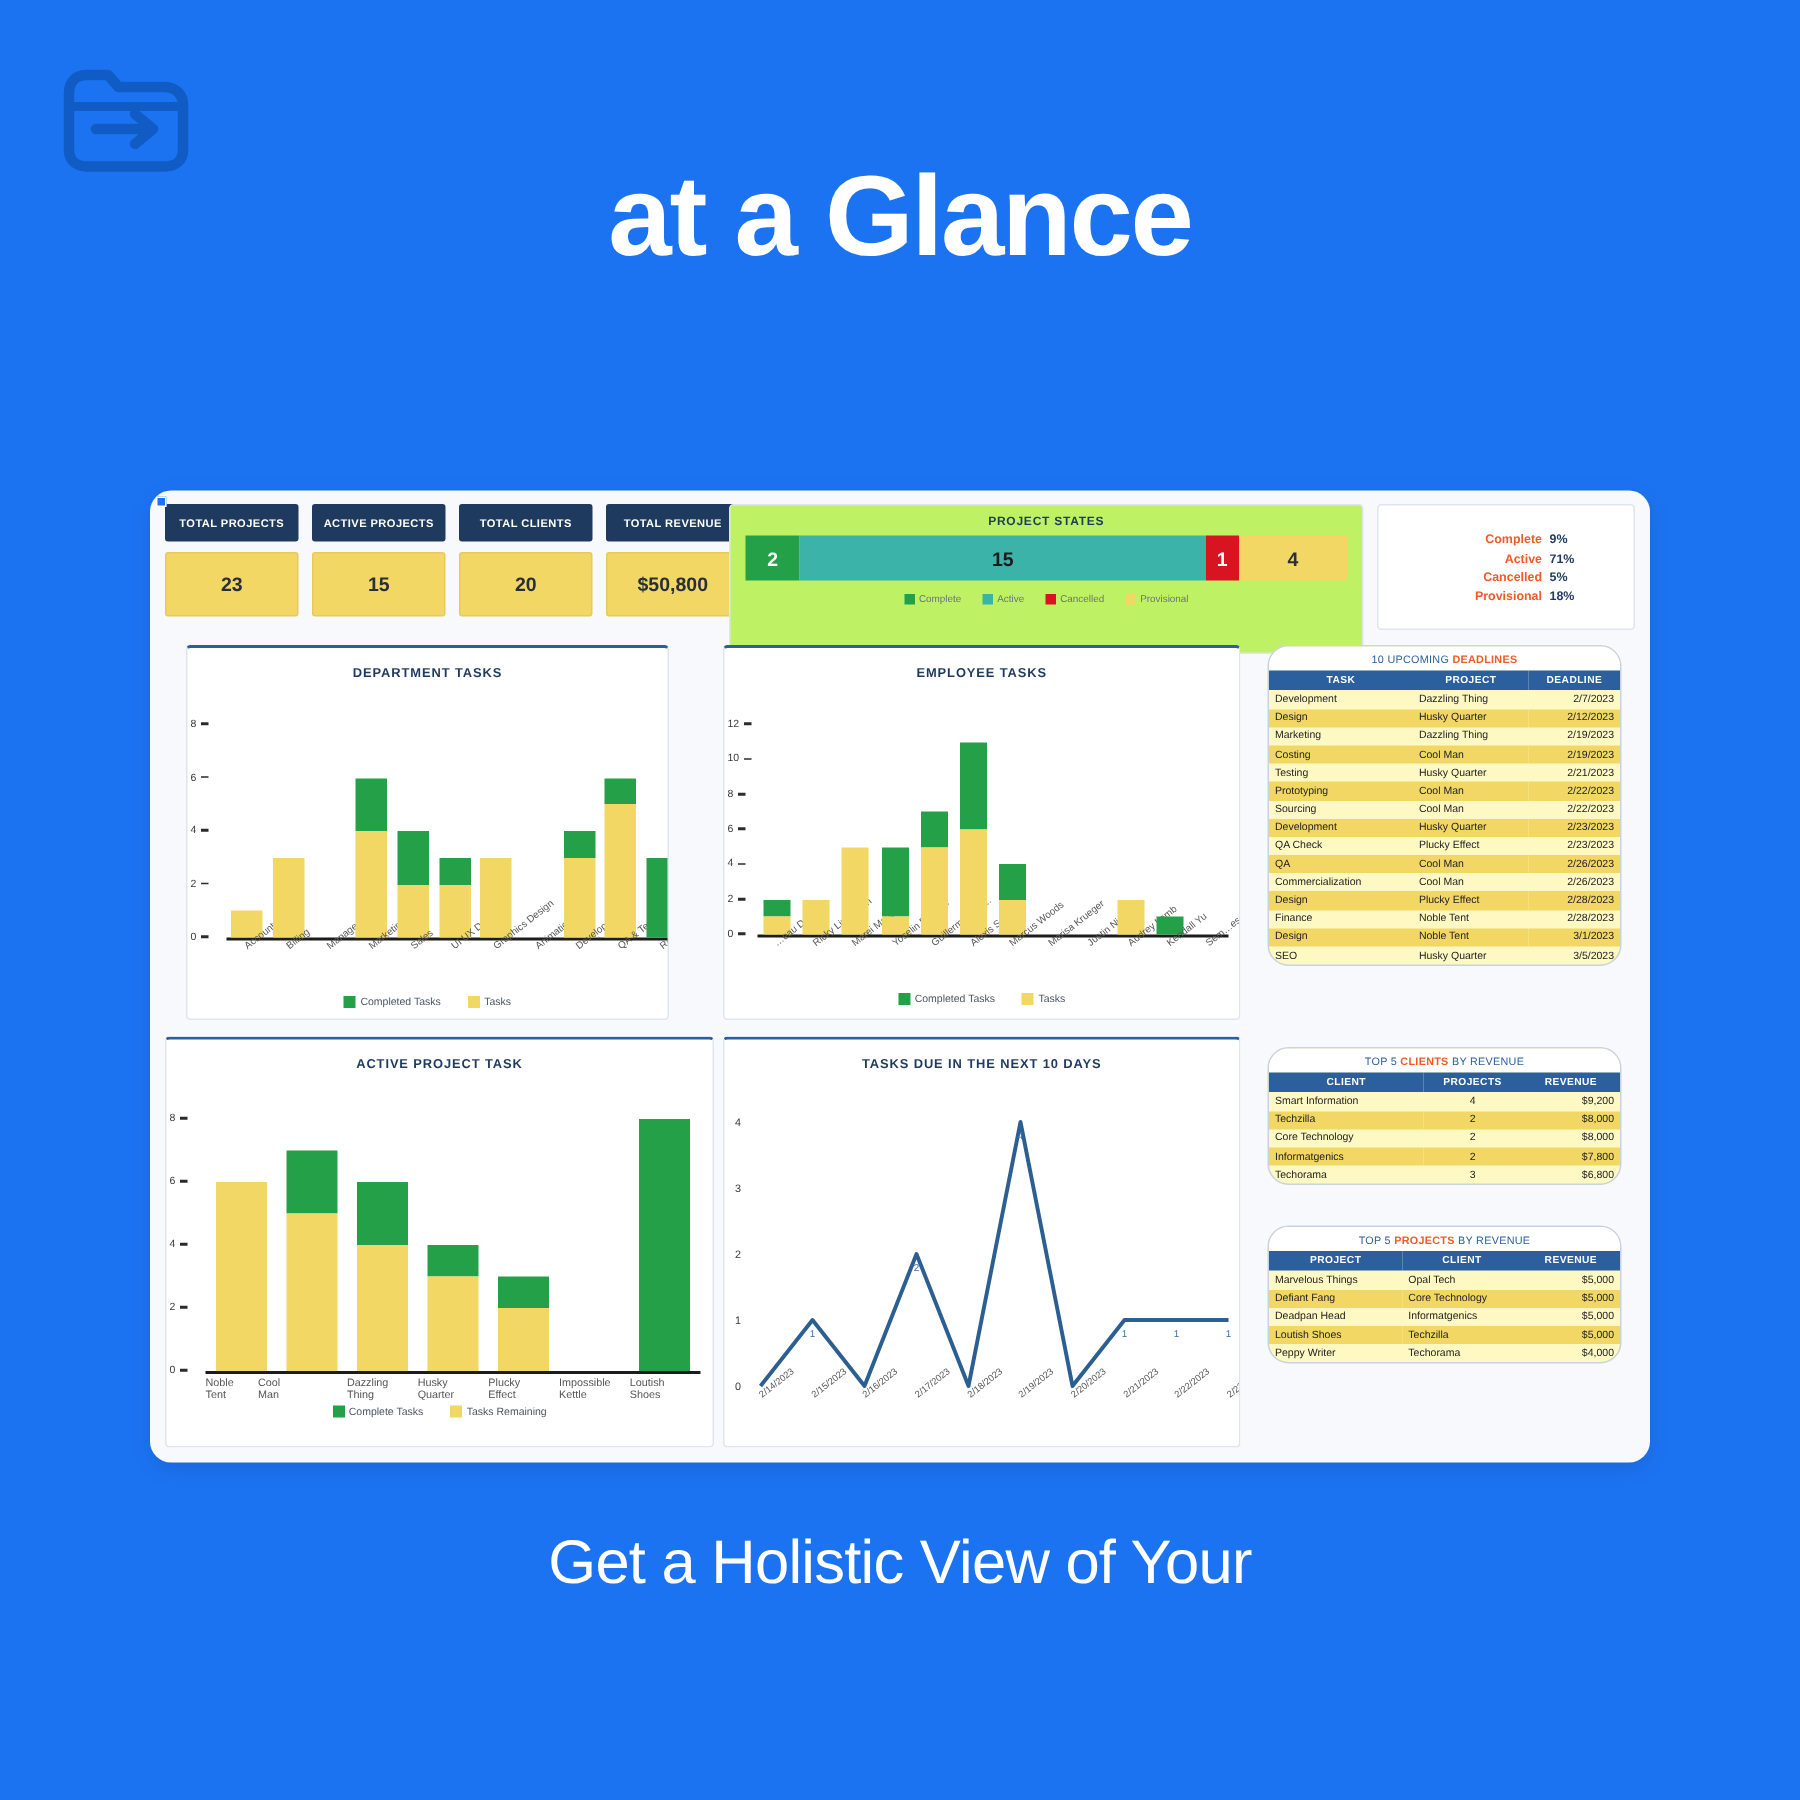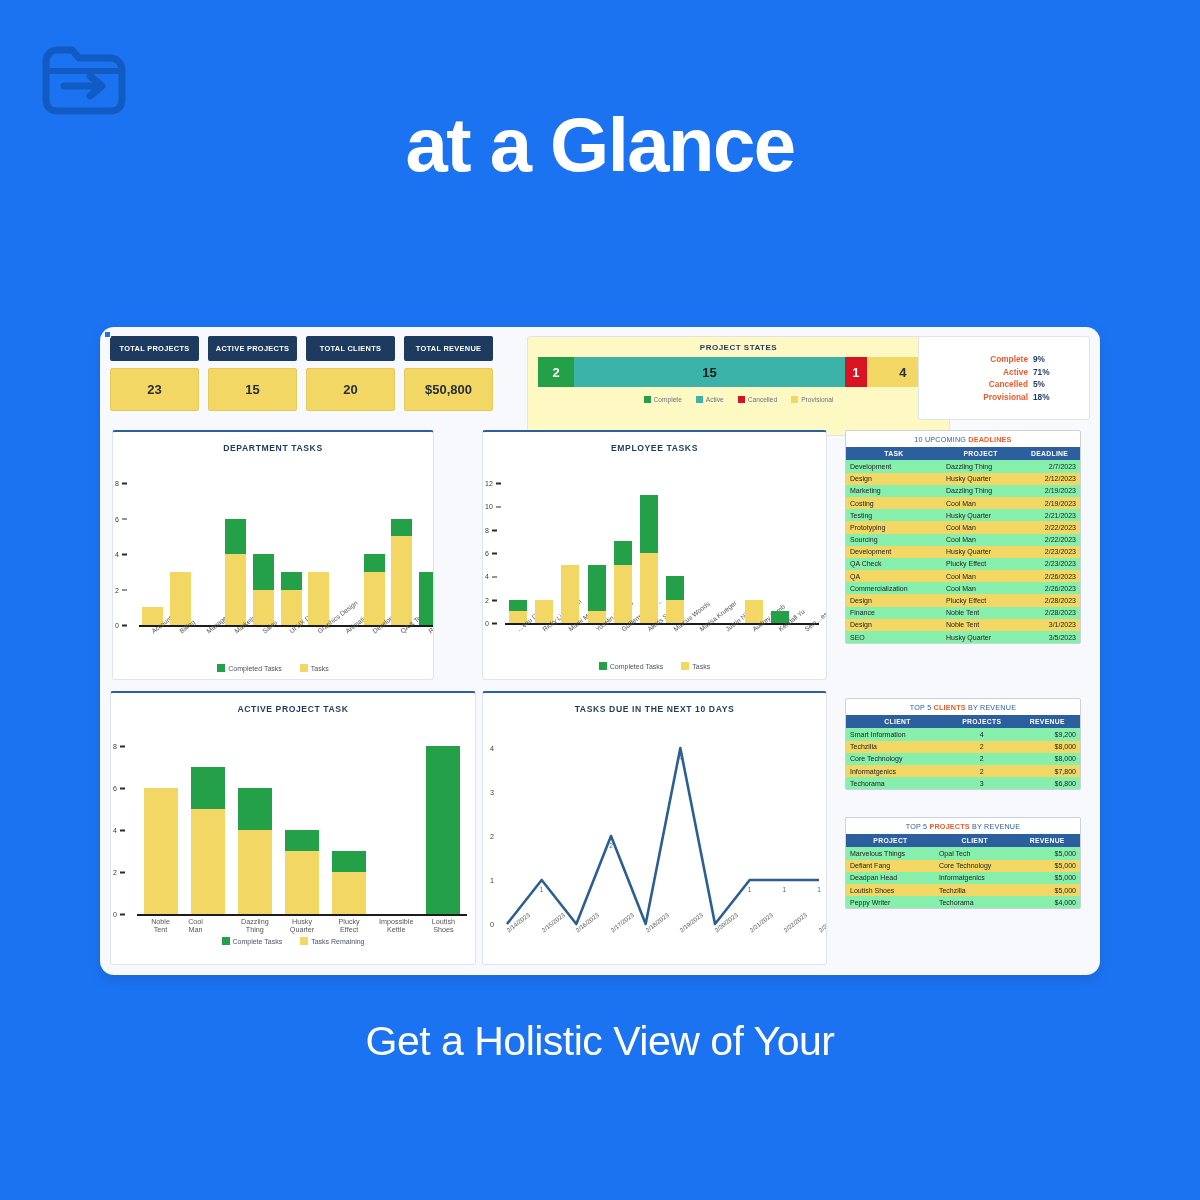--- a/index.html
+++ b/index.html
@@ -58,21 +58,21 @@
   .kpi-val {
     margin-top: 7px; background: #f2d765; color: #27303a;
     font-size: 13px; font-weight: bold; text-align: center;
     padding: 13px 2px; border-radius: 2px;
     border: 1px solid #e6cb5c;
   }
 
   
   .states {
     position: absolute; left: 386px; top: 9px; width: 423px; height: 100px;
-    background: #fef9c3; border: 1px solid #dfe5ee; border-radius: 3px; margin-left: 41px;
+    background: #bef264; border: 1px solid #dfe5ee; border-radius: 3px;
   }
   .states-title {
     text-align: center; color: #1e3a5f; font-size: 8px; font-weight: bold;
     letter-spacing: 0.5px; padding: 6px 0 5px;
   }
   .states-bar { display: flex; height: 30px; margin: 0 10px; }
   .seg { display: flex; align-items: center; justify-content: center;
          font-size: 13px; font-weight: bold; }
   .seg.complete { background: #24a148; color:#fff; }
   .seg.active { background: #3bb3a9; color:#1c1c1c; }
@@ -113,32 +113,32 @@
                   background: #2b2b2b; margin-left: 3px; vertical-align: middle; }
   .baseline { position: absolute; height: 1.5px; background: #1c1c1c; }
   .bar { width: 21px; display: flex; flex-direction: column; justify-content: flex-end; }
   .bseg-g { background: #24a148; }
   .bseg-y { background: #f2d765; }
   .xlab-rot {
     position: absolute; font-size: 6.6px; color: #555; white-space: nowrap;
     transform-origin: left top; transform: rotate(-38deg);
   }
   .xlab-flat {
-    position: absolute; font-size: 7.2px; color: #555; text-align: center;
+    position: absolute; font-size: 7.2px; color: #555; 
     line-height: 1.15;
   }
   .chart-legend {
     position: absolute; width: 100%; display: flex; justify-content: center;
     gap: 18px; font-size: 7px; color: #4b5563;
   }
   .chart-legend .sw { width: 8px; height: 8px; }
 
   
-  .tbl { position: absolute; background: #86efac;
-         border: 1px solid #c9d3e0; border-radius: 2px; overflow: hidden; }
+  .tbl { position: absolute; background: #fef9c3;
+         border: 1px solid #c9d3e0; border-radius: 14px; overflow: hidden; }
   .tbl-cap {
     text-align: center; font-size: 7.2px; color: #2b5f9e; padding: 4px 0 3px;
     background: #ffffff; letter-spacing: 0.2px;
   }
   .tbl-cap b { color: #f05a28; }
   table { width: 100%; border-collapse: collapse; table-layout: fixed; }
   th {
     background: #2b5f9e; color: #ffffff; font-size: 6.8px; font-weight: bold;
     letter-spacing: 0.3px; padding: 3.2px 4px; text-align: center;
   }
@@ -233,21 +233,21 @@
       <div class="pct-row">
         <span class="pct-label">Cancelled</span>
         <span class="pct-val">5%</span>
       </div>
       <div class="pct-row">
         <span class="pct-label">Provisional</span>
         <span class="pct-val">18%</span>
       </div>
     </div>
 
-  <div class="card card-top" style="left:12px; top:103px; width:322px; height:250px;">
+  <div class="card card-top" style="left:24px; top:103px; width:322px; height:250px;">
     <div class="chart-title">DEPARTMENT TASKS</div>
     <div class="plot" style="left:0; top:0; width:366px; height:218px;" id="dept-plot">
         <div class="ytick" style="left: 2px; top: 172px;">0</div>
         <div class="ytick" style="left: 2px; top: 136.5px;">2</div>
         <div class="ytick" style="left: 2px; top: 101px;">4</div>
         <div class="ytick" style="left: 2px; top: 65.5px;">6</div>
         <div class="ytick" style="left: 2px; top: 30px;">8</div>
         <div class="baseline" style="left: 26px; top: 172px; width: 332px;"></div>
         <div class="bar" style="position: absolute; width: 21px; left: 29.3333px; top: 154.25px; height: 17.75px;">
           <div class="bseg-y" style="height: 100%;"></div>

